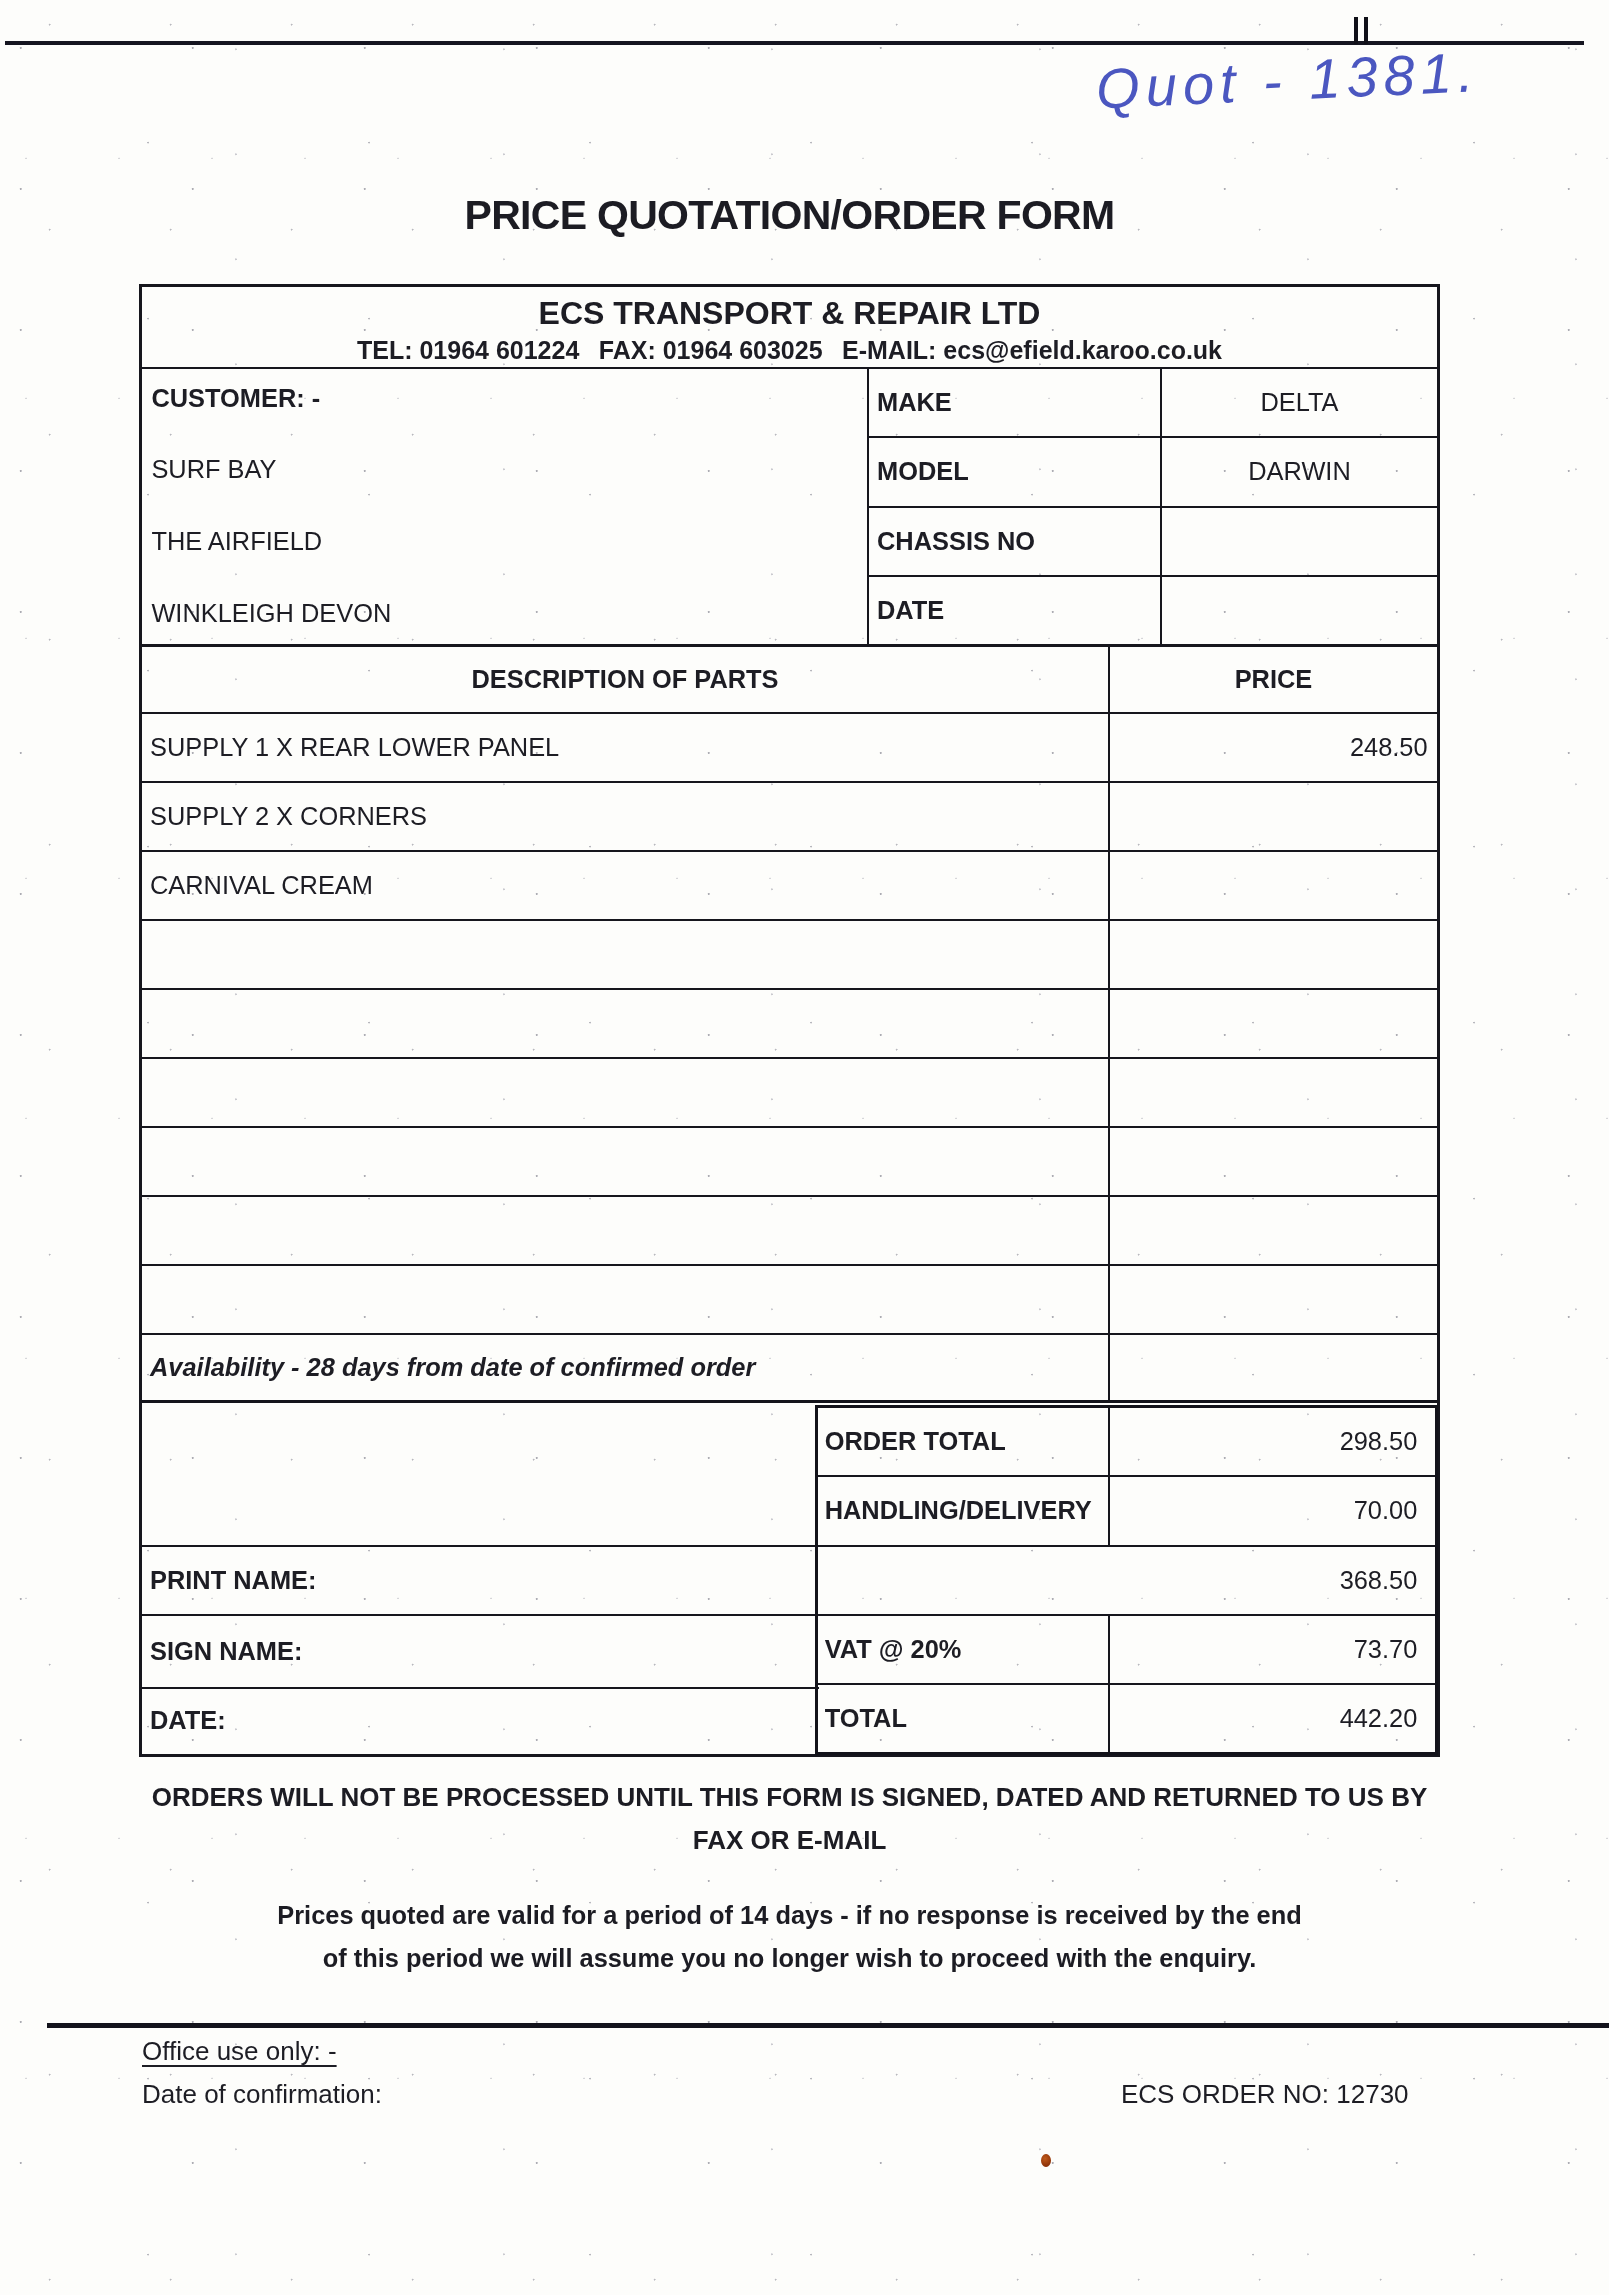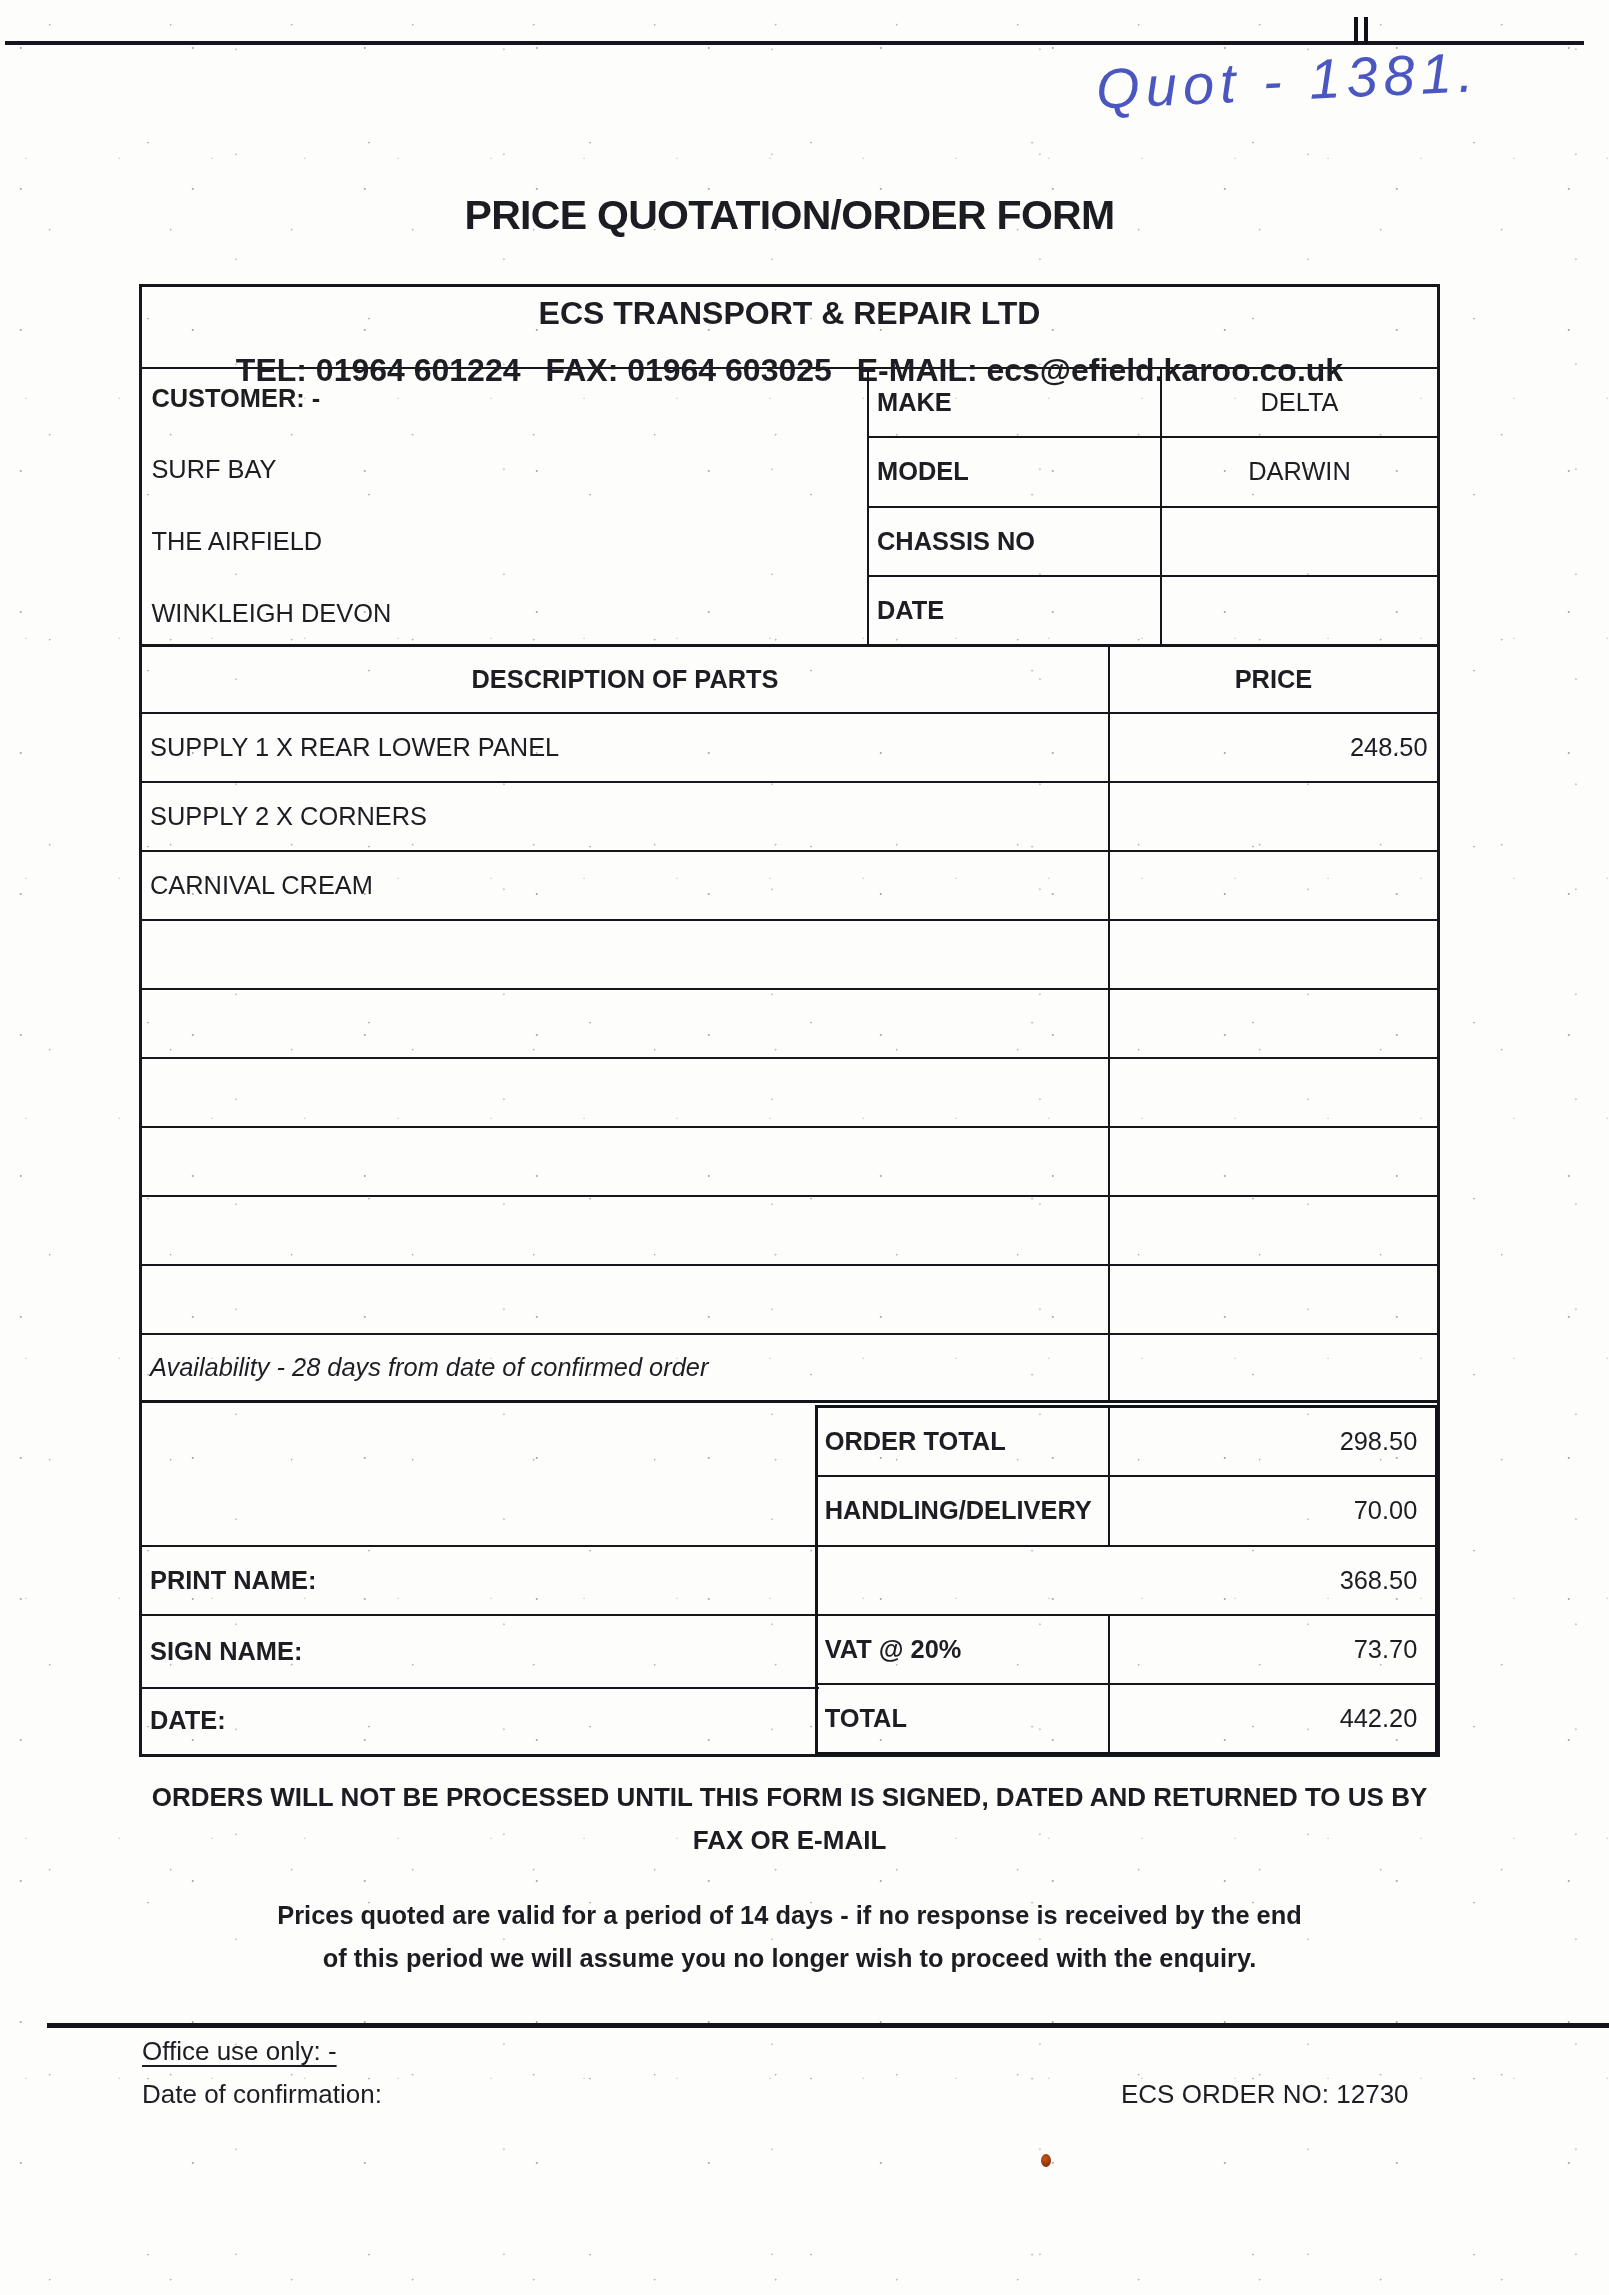--- a/index.html
+++ b/index.html
@@ -51,21 +51,21 @@
     left:139px; top:284px; width:1301px; height:1473px;
     border:3.3px solid #16161d;
     display:flex; flex-direction:column;
   }
   .company-cell {
     height:82px; border-bottom:2.7px solid #16161d;
     display:flex; flex-direction:column; align-items:center; justify-content:flex-start;
     padding-top:8px;
   }
   .company-name { font-size:32px; font-weight:700; letter-spacing:0px; }
-  .company-contact { font-size:32px; font-weight:700; margin-top:20px; letter-spacing:0px; }
+  .company-contact { font-size:25px; font-weight:700; margin-top:4px; letter-spacing:0px; }
 
   .vehicle-block { height:275px; display:flex; }
   .customer-cell {
     width:727px; border-right:2px solid #16161d;
     display:flex; flex-direction:column; justify-content:space-between;
     padding:14.7px 6.7px 16px 9.4px;
   }
   .customer-label { font-size:25.4px; font-weight:700; }
   .customer-line  { font-size:25.4px; font-weight:400; }
   .vehicle-rows { flex:1; display:flex; flex-direction:column; }
@@ -92,21 +92,21 @@
   .part-row { height:69px; display:flex; border-bottom:2px solid #16161d; }
   .part-desc {
     width:968px; border-right:2px solid #16161d;
     display:flex; align-items:center; padding-left:8px; font-size:25.4px;
   }
   .part-price {
     flex:1; display:flex; align-items:center; justify-content:flex-end;
     padding-right:9.4px; font-size:25.4px;
   }
   .availability-row { height:68px; display:flex; border-bottom:3.3px solid #14141b; }
-  .availability-row .part-desc { font-style:italic; font-weight:400; }
+  .availability-row .part-desc { font-style:italic; font-weight:700; }
 
   .totals-block { flex:1; position:relative; }
   .sig-col { position:absolute; left:0; top:0; bottom:0; width:677px; }
   .sig-cell {
     position:absolute; left:0; width:100%;
     border-top:2.7px solid #16161d;
     display:flex; align-items:center; padding-left:8px;
     font-size:25.4px; font-weight:700;
   }
   .sig-empty { top:0; height:142px; border-top:none; }

